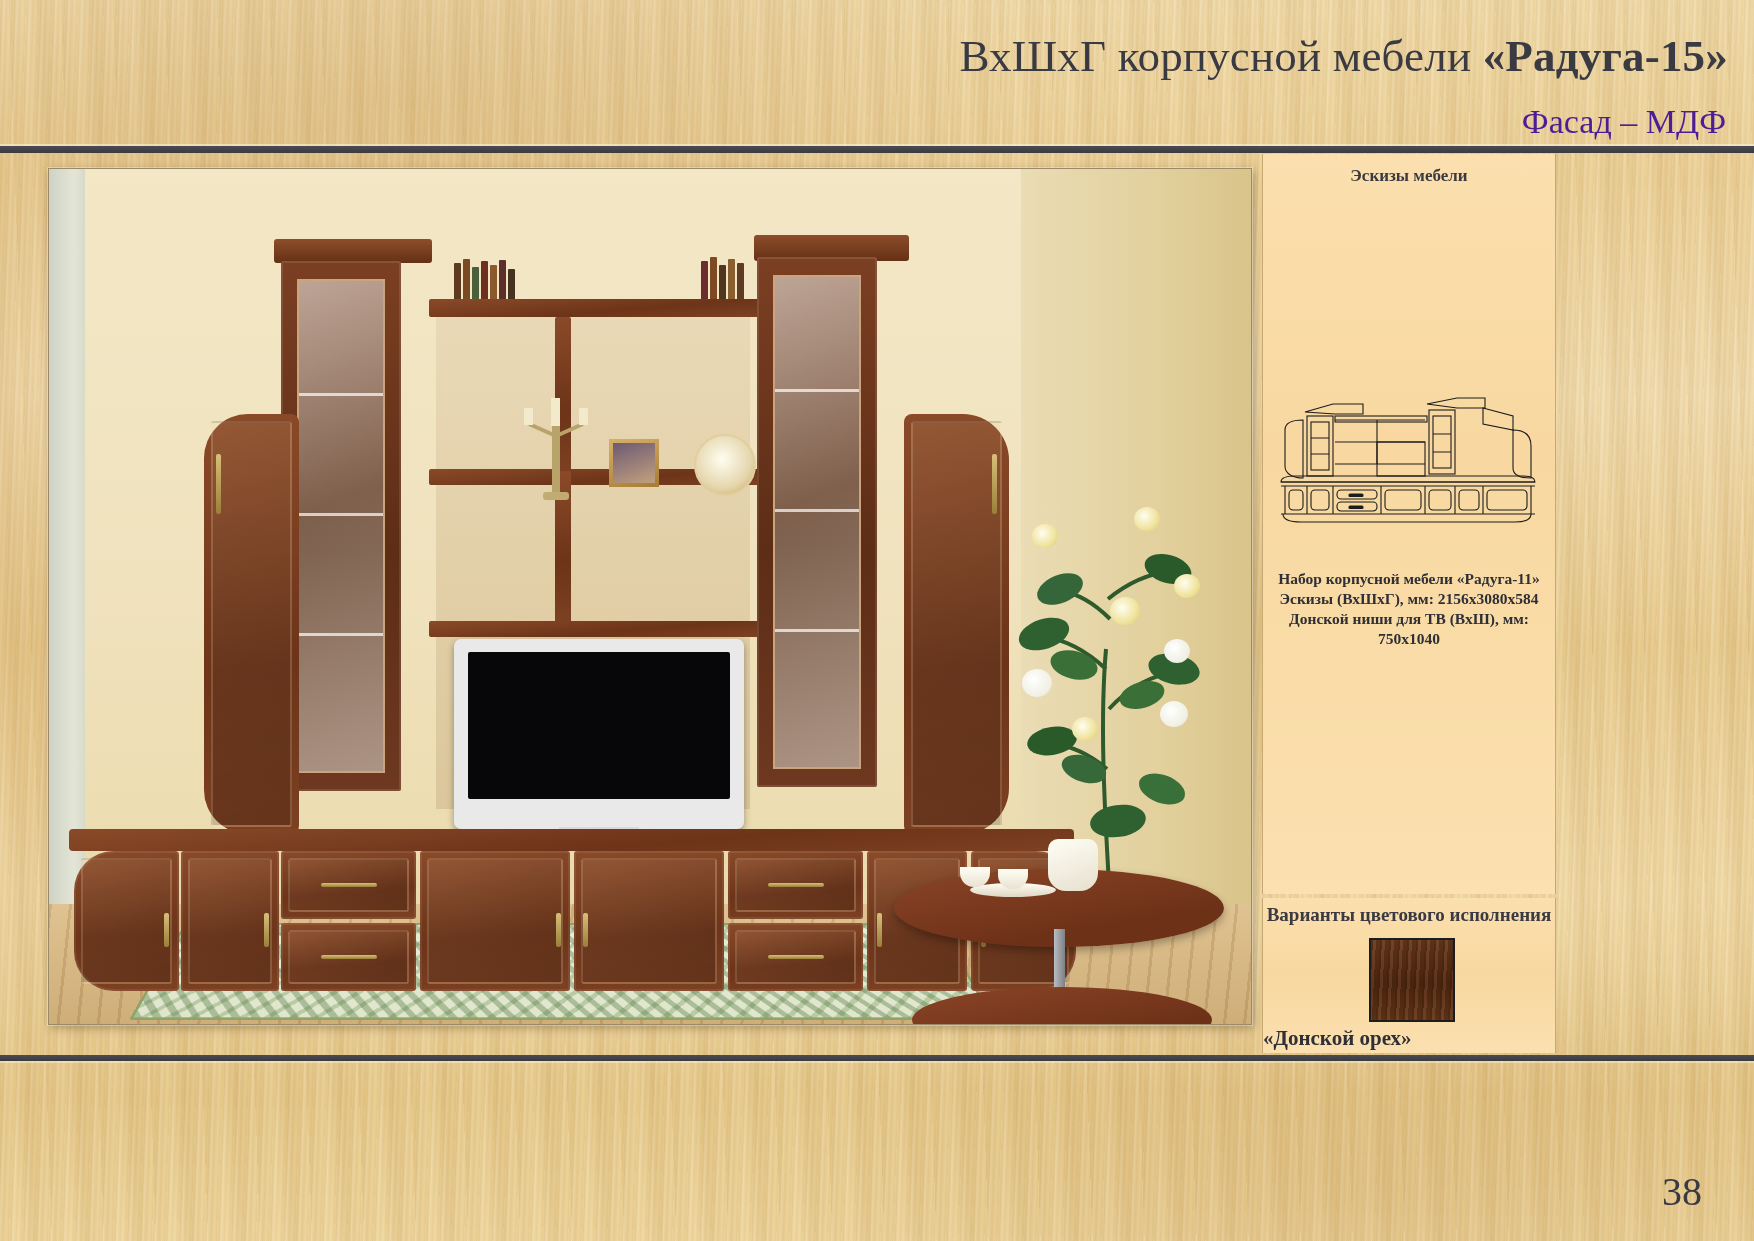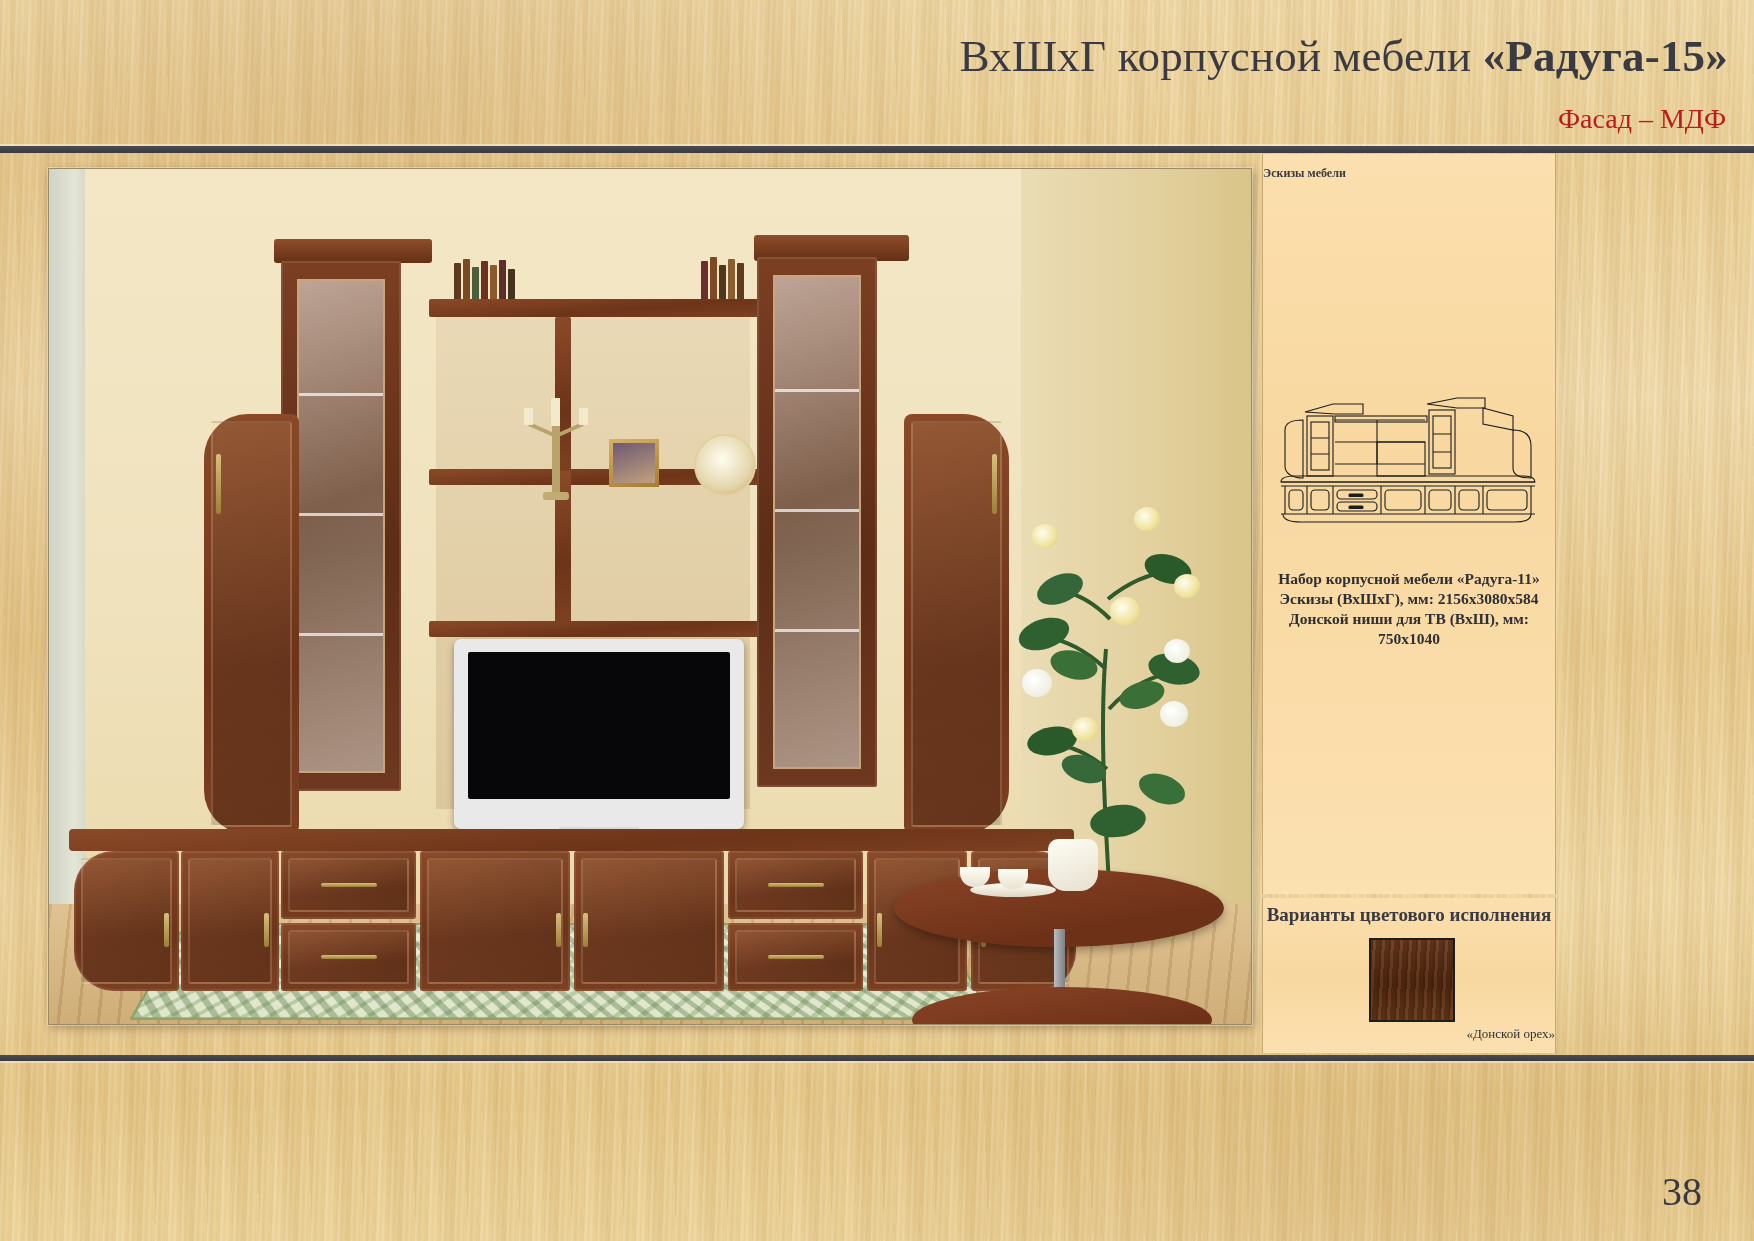--- a/index.html
+++ b/index.html
@@ -37,21 +37,21 @@
 
   
   .header{position:absolute;left:0;top:0;width:1754px;height:146px;}
   .title{
     position:absolute;right:26px;top:30px;
     font-size:45px;color:#3a3a42;letter-spacing:.2px;white-space:nowrap;
   }
   .title b{font-weight:bold;}
   .subtitle{
     position:absolute;right:28px;top:103px;
-    font-size:28px;color:#b91c1c;white-space:nowrap;
+    font-size:34px;color:#4c1d95;white-space:nowrap;
   }
   .rule-top{
     position:absolute;left:0;top:146px;width:1754px;height:7px;
     background:linear-gradient(180deg,#4b4b52,#3a3a40);
   }
   .rule-top-hi{
     position:absolute;left:0;top:144px;width:1754px;height:2px;
     background:rgba(255,245,215,.55);
   }
 
@@ -202,42 +202,42 @@
     position:absolute;left:1262px;top:154px;width:292px;height:740px;
     background:linear-gradient(180deg,#fbdfae,#f8d8a0 40%,#fbe0b0);
     border-left:1px solid #c9a86f;border-right:1px solid #c9a86f;
   }
   .side-2{
     position:absolute;left:1262px;top:898px;width:292px;height:155px;
     background:linear-gradient(180deg,#fbdfae,#f8d8a0 50%,#fbe0b0);
     border-left:1px solid #c9a86f;border-right:1px solid #c9a86f;
   }
   .side-title{
-    position:absolute;left:0;right:0;top:12px;
-    font-size:12px;font-weight:bold;color:#3a3a42;
+    position:absolute;left:0;right:0;top:12px;text-align:center;
+    font-size:17px;font-weight:bold;color:#3a3a42;
   }
   .side2-title{
     position:absolute;left:0;right:0;top:6px;text-align:center;
     font-size:19px;font-weight:bold;color:#3a3a42;
   }
   .sketch{position:absolute;left:14px;top:240px;width:264px;height:150px;}
   .spec{
     position:absolute;left:10px;right:10px;top:415px;text-align:center;
     font-size:15.5px;font-weight:bold;color:#2f2f36;line-height:1.30;
   }
   .swatch{
     position:absolute;left:106px;top:40px;width:82px;height:80px;
     border:2px solid #1d1d20;
     background:
       repeating-linear-gradient(93deg, rgba(0,0,0,.22) 0 2px, rgba(255,255,255,.05) 2px 5px, rgba(0,0,0,.14) 5px 9px),
       linear-gradient(180deg,#6b3a1d,#54290f 55%,#683818);
   }
   .swatch-label{
-    position:absolute;left:0;right:0;top:128px;text-align:right;
-    font-size:13px;font-weight:normal;color:#2f2f36;
+    position:absolute;left:0;right:0;top:128px;text-align:left;
+    font-size:21px;font-weight:bold;color:#2f2f36;
   }
   svg{display:block;}
 </style>
 </head>
 <body>
 
 <div class="page-bg"></div>
 
 <div class="header">
   <div class="title"><span>ВхШхГ корпусной мебели </span><b>«Радуга-15»</b></div>

